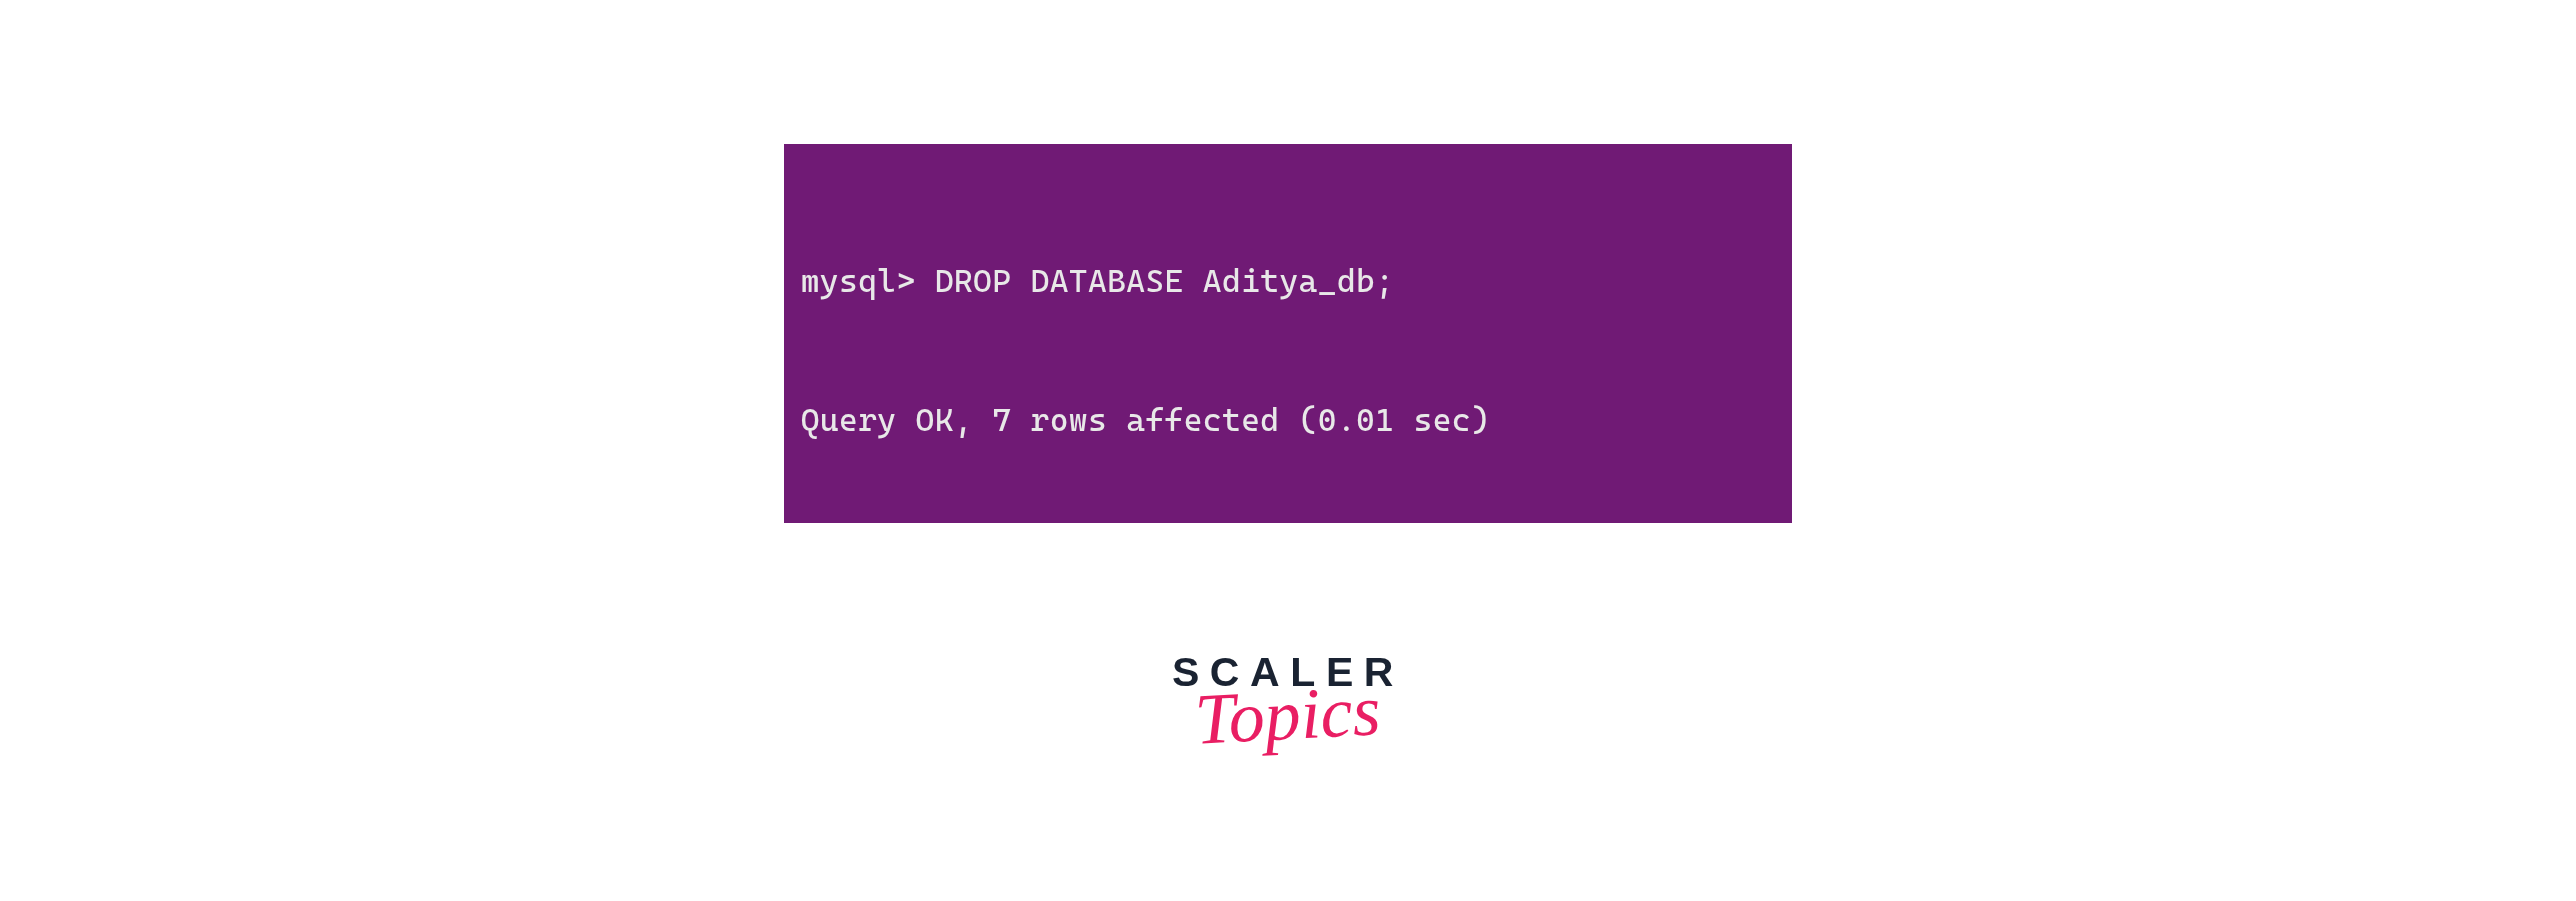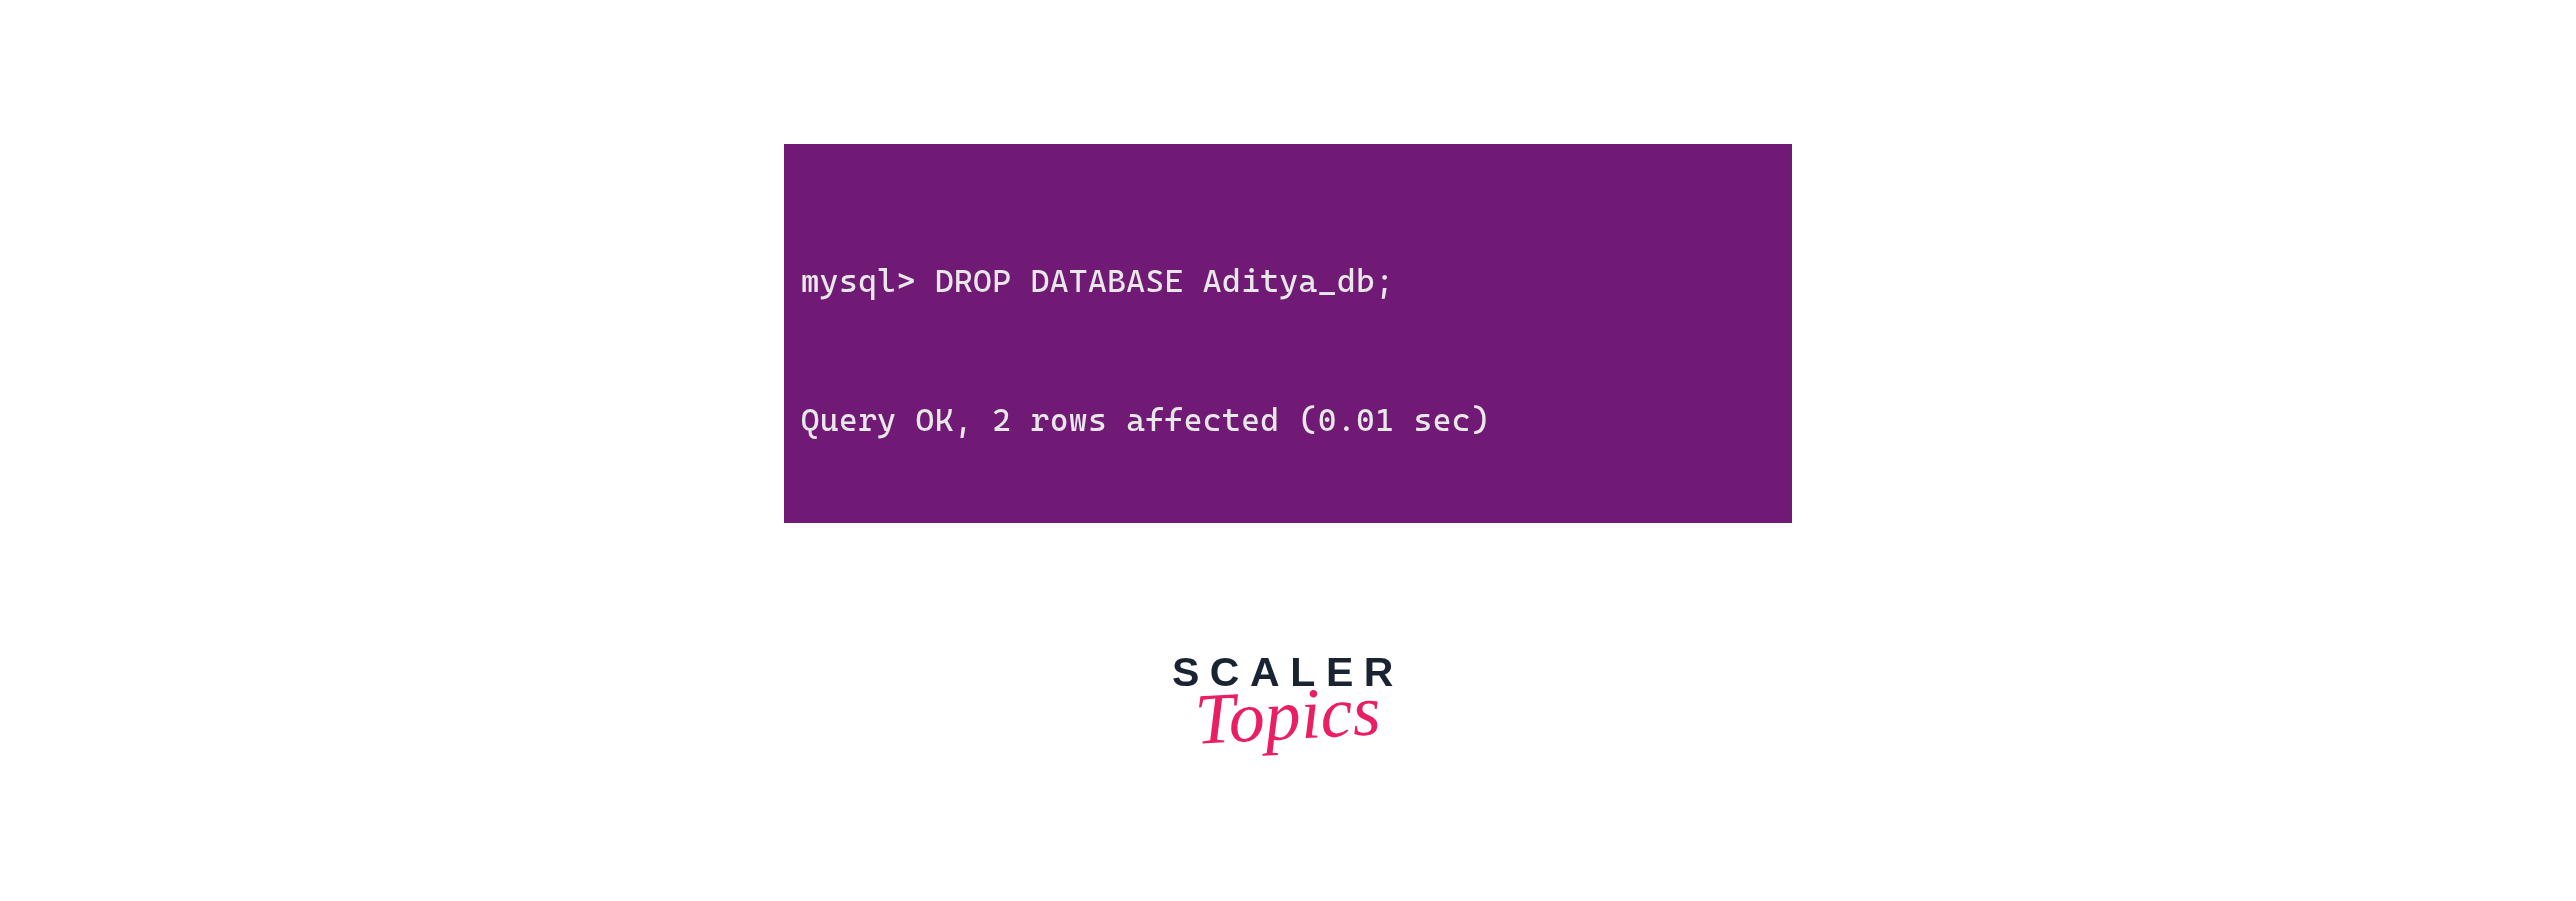--- a/index.html
+++ b/index.html
@@ -61,20 +61,20 @@
       font-weight: 500;
       transform: rotate(-3deg);
       font-style: italic;
     }
   </style>
 </head>
 <body>
 
 <div class="terminal">
   <span class="terminal-line">mysql&gt; DROP DATABASE Aditya_db;</span>
-  <span class="terminal-line">Query OK, 2 rows affected (0.01 sec)</span>
+  <span class="terminal-line">Query OK, 7 rows affected (0.01 sec)</span>
 </div>
 
 <div class="logo-container">
   <div class="scaler-text">SCALER</div>
   <div class="topics-text">Topics</div>
 </div>
 
 
 </body></html>

